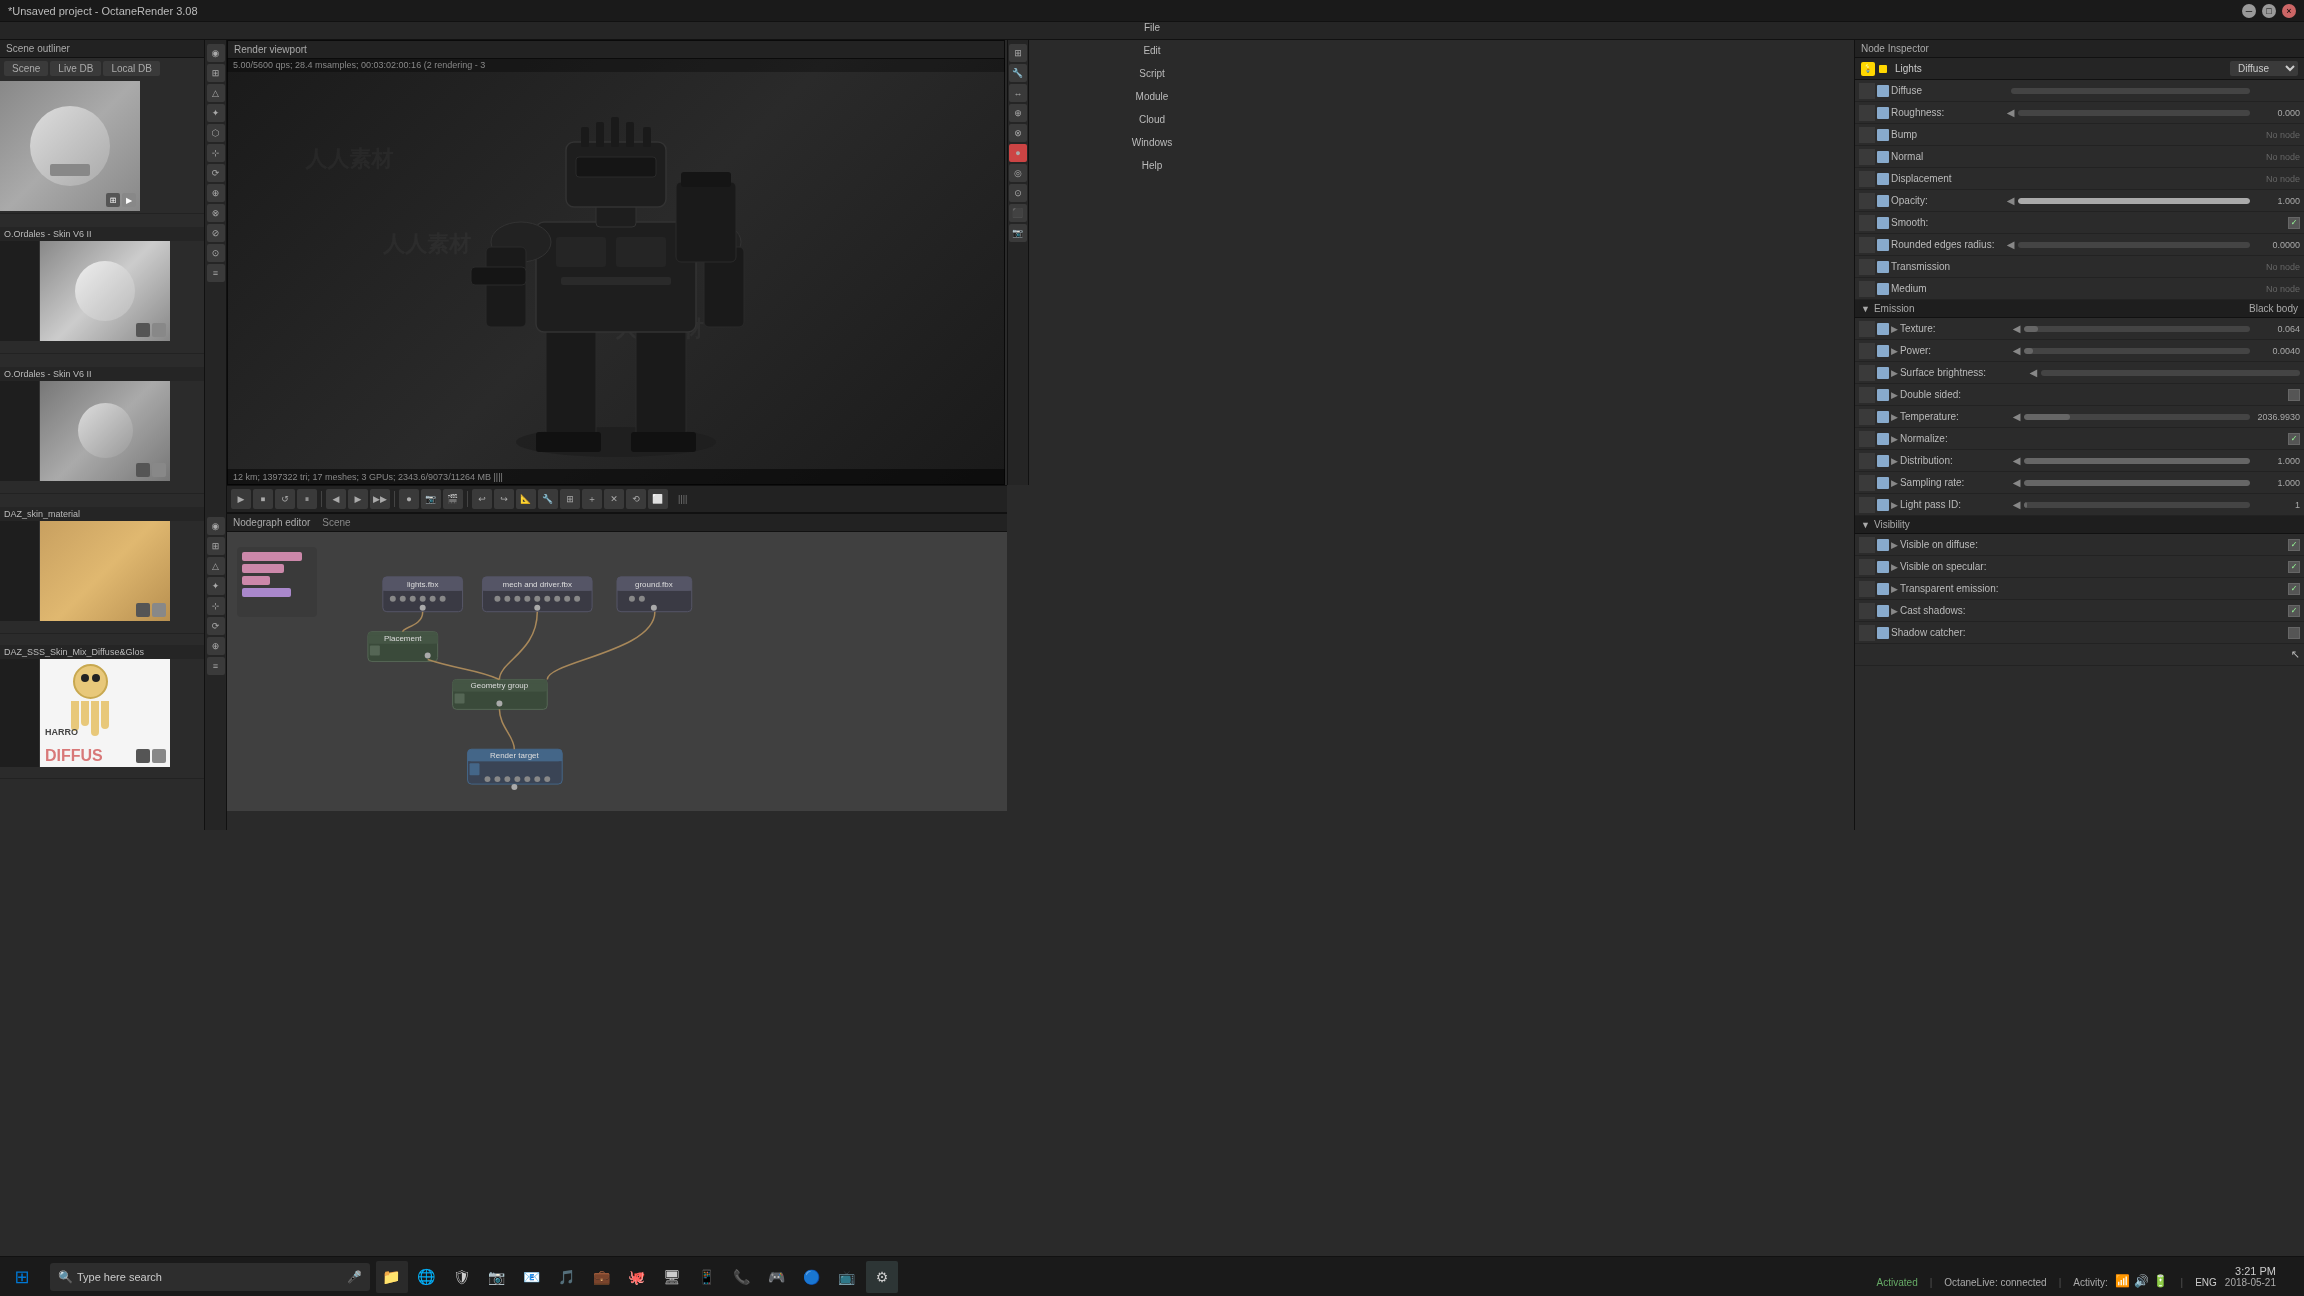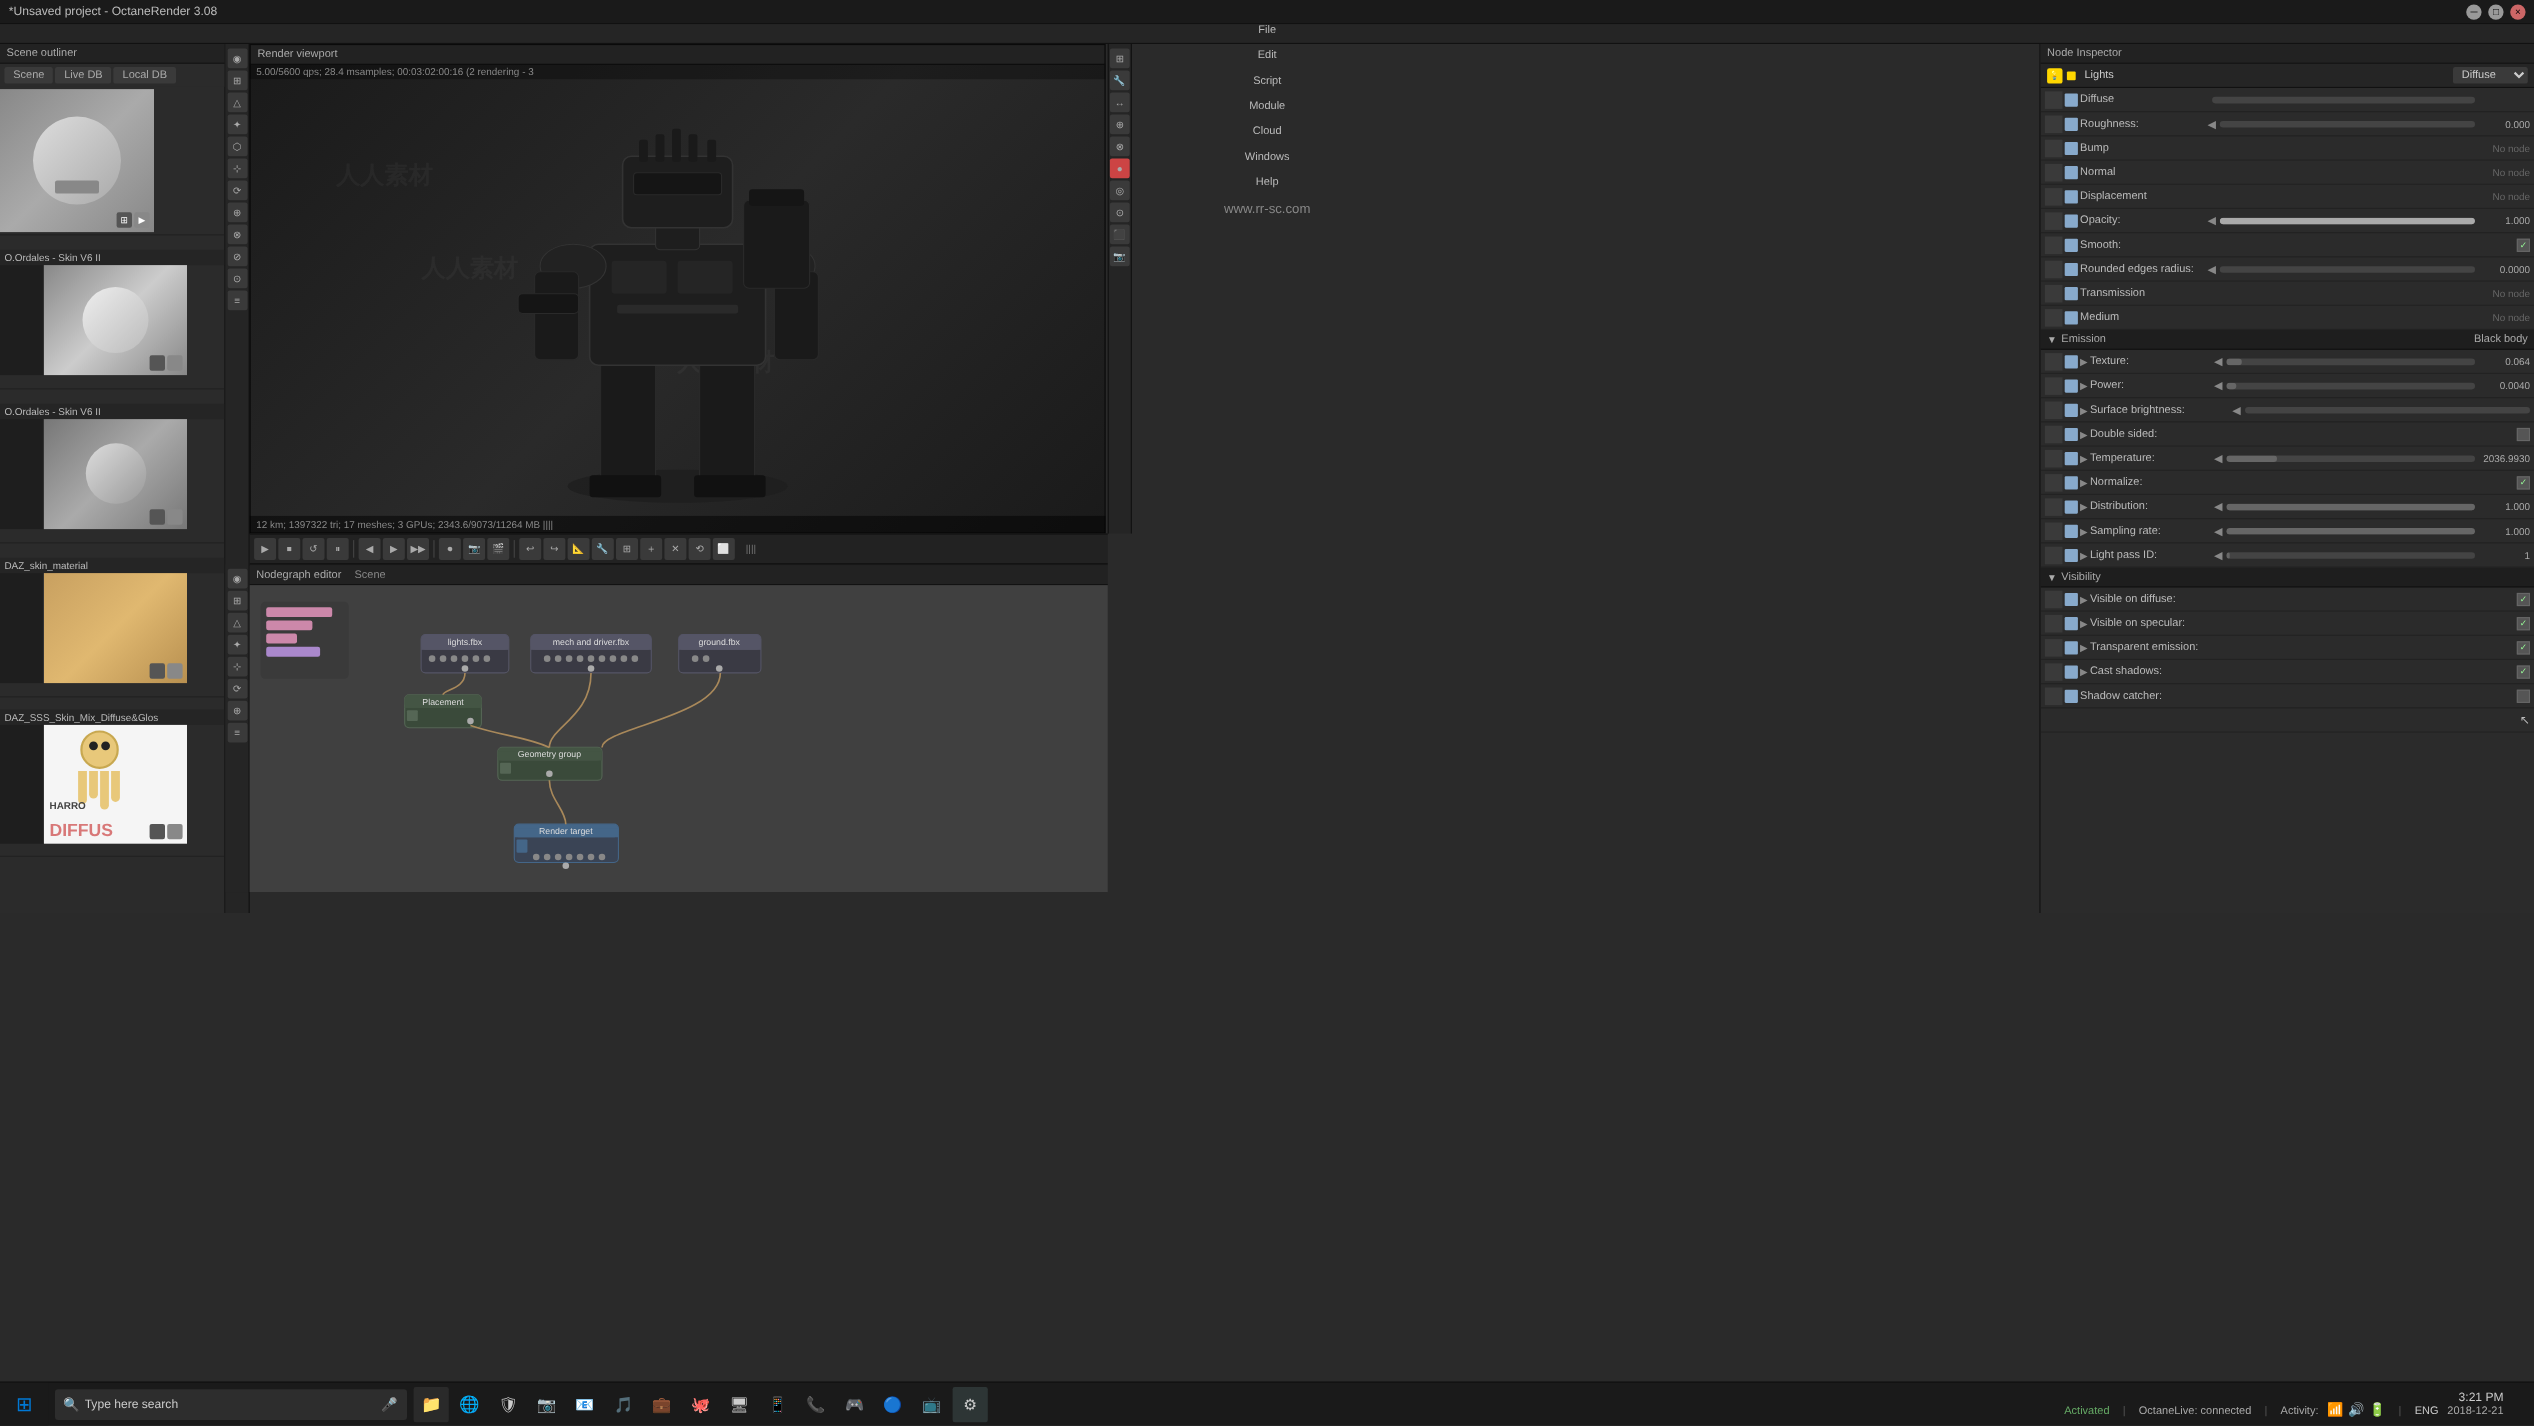--- a/index.html
+++ b/index.html
@@ -229,21 +229,20 @@
 </div>
 
 <div id="menubar">
   <span>File</span>
   <span>Edit</span>
   <span>Script</span>
   <span>Module</span>
   <span>Cloud</span>
   <span>Windows</span>
   <span>Help</span>
-  <span style="flex:1; text-align:center; font-size:12px; color:#888;">www.rr-sc.com</span>
 </div>
 
 <div id="scene-outliner">
   <div class="panel-title">
     <span>Scene outliner</span>
   </div>
   <div class="tabs">
     <button class="tab-btn">Scene</button>
     <button class="tab-btn">Live DB</button>
     <button class="tab-btn">Local DB</button>
@@ -926,16 +925,16 @@
     <span class="taskbar-octane-info">Activity:</span>
     <div class="sys-icons">
       <span class="sys-icon">📶</span>
       <span class="sys-icon">🔊</span>
       <span class="sys-icon">🔋</span>
     </div>
     <span style="color:#555;margin:0 4px;">|</span>
     <span class="taskbar-lang">ENG</span>
     <div style="display:flex;flex-direction:column;align-items:flex-end;">
       <span class="taskbar-time">3:21 PM</span>
-      <span class="taskbar-date">2018-12-21</span>
+      <span class="taskbar-date">2018-05-21</span>
     </div>
   </div>
 </div>
 
 </body></html>

